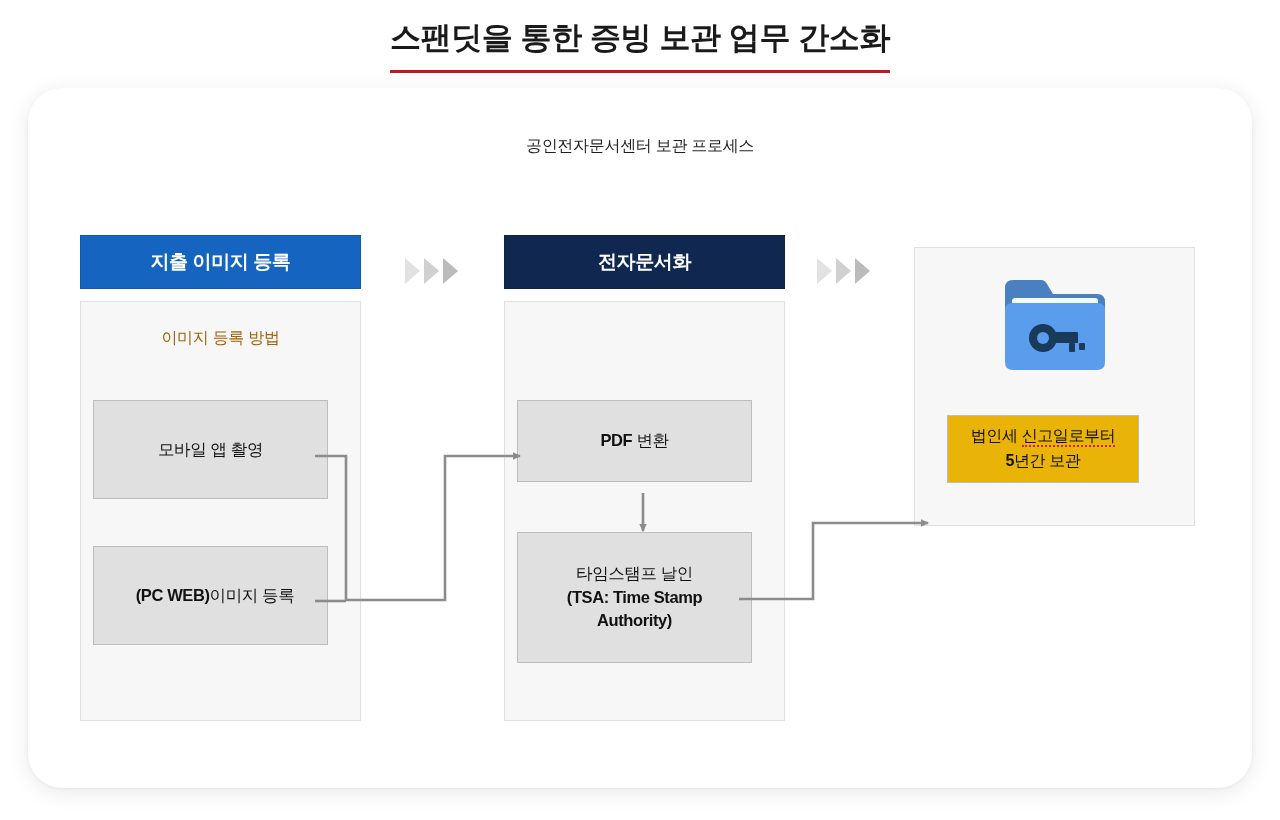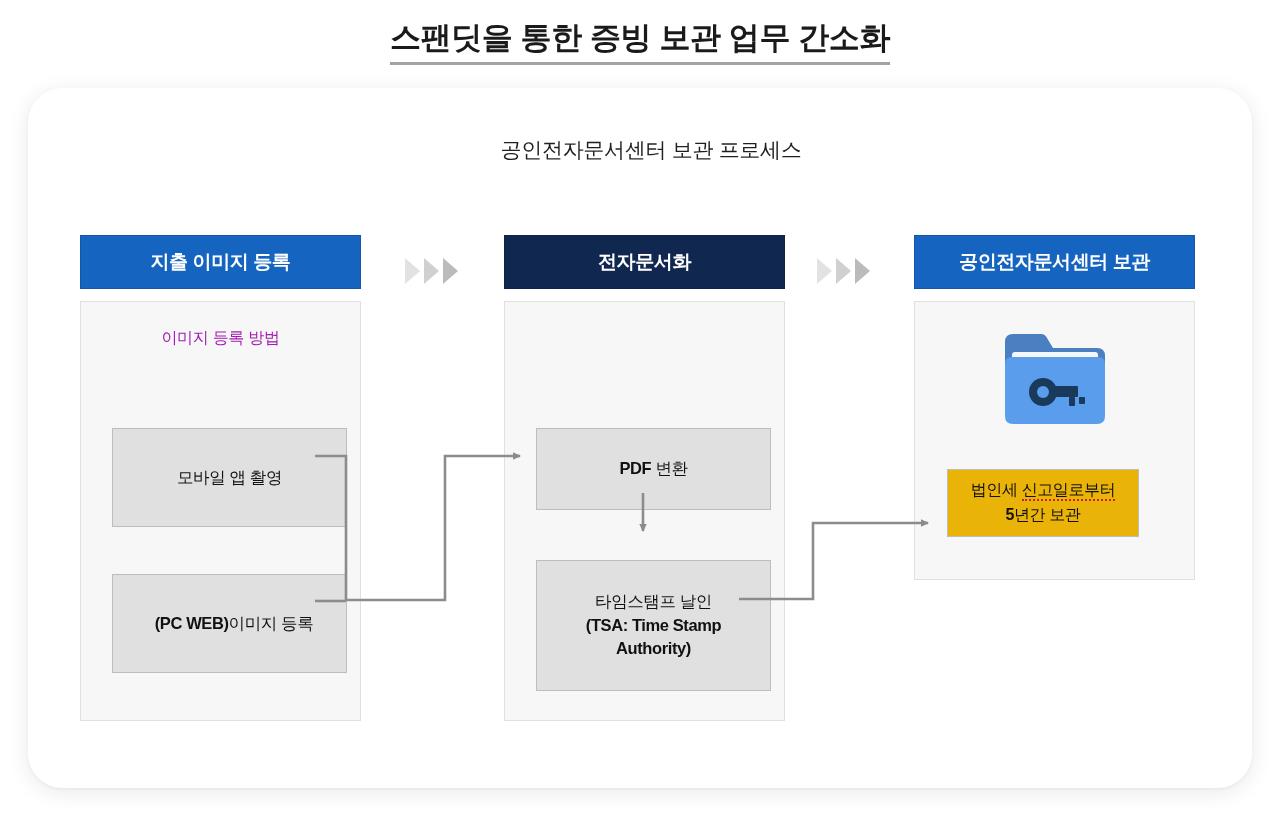--- a/index.html
+++ b/index.html
@@ -22,41 +22,41 @@
     left: 0; top: 18px;
     width: 1280px;
     text-align: center;
   }
   .title {
     display: inline-block;
     font-size: 31px;
     font-weight: 700;
     color: #1a1a1a;
     letter-spacing: -0.4px;
-    padding-bottom: 4px;
-    border-bottom: 3px solid #a3a3a3;
+    padding-bottom: 12px;
+    border-bottom: 3px solid #b91c1c;
     line-height: 1.3;
   }
 
   
   .card {
     position: absolute;
     left: 28px; top: 88px;
     width: 1224px; height: 700px;
     background: #ffffff;
     border-radius: 34px;
     box-shadow: 0 4px 22px rgba(0,0,0,0.09), 0 1px 3px rgba(0,0,0,0.05);
   }
 
   .subtitle {
     position: absolute;
-    left: 11px; top: 48px;
+    left: 0; top: 48px;
     width: 100%;
     text-align: center;
-    font-size: 21px;
+    font-size: 16px;
     font-weight: 400;
     color: #1f1f1f;
     letter-spacing: -0.3px;
   }
 
   
   .col {
     position: absolute;
     top: 147px;
     width: 281px;
@@ -84,42 +84,41 @@
     background: #f7f7f7;
     border: 1px solid #e0e0e0;
     position: relative;
   }
   .body-tall { height: 420px; }
   .body-short { height: 279px; }
 
   .body-label {
     text-align: center;
     font-size: 16px;
-    color: #a21caf;
+    color: #a16207;
     padding-top: 26px;
     letter-spacing: -0.3px;
   }
 
   
   .step-box {
     position: absolute;
-    left: 31px;
+    left: 12px;
     width: 235px;
     background: #e0e0e0;
     border: 1px solid #bdbdbd;
     display: flex;
     flex-direction: column;
     align-items: center;
     justify-content: center;
     text-align: center;
     font-size: 16.5px;
     color: #111111;
     letter-spacing: -0.4px;
     line-height: 1.45;
-    margin-top: 28px;
   }
   .b1 { top: 98px;  height: 99px; }
   .b2 { top: 244px; height: 99px; padding-left: 9px; }
   .c1 { top: 98px;  height: 82px; }
   .c2 { top: 230px; height: 131px; }
 
   .store-box {
     position: absolute;
     left: 23px; top: 167px;
     width: 192px; height: 68px;
@@ -215,21 +214,20 @@
 
         <div class="step-box c2">
           <span>타임스탬프 날인</span>
           <b>(TSA: Time Stamp</b>
           <b>Authority)</b>
         </div>
       </div>
     </div>
 
     <div class="col col-3">
-      <div class="col-header hdr-blue">공인전자문서센터 보관</div>
       <div class="col-body body-short">
 
         <div class="folder-icon">
           <svg width="120" height="112" viewBox="0 0 120 112">
             <path d="M10 18 Q10 10 18 10 L46 10 Q50 10 52 14 L58 24 L102 24 Q110 24 110 32 L110 44 L10 44 Z" fill="#4a7fc1"></path>
             <rect x="17" y="28" width="86" height="22" rx="3" fill="#f4f7fb"></rect>
             <path d="M10 40 Q10 33 17 33 L103 33 Q110 33 110 40 L110 92 Q110 100 102 100 L18 100 Q10 100 10 92 Z" fill="#5a9ded"></path>
             <g fill="#1a3a5c">
               <circle cx="48" cy="68" r="14"></circle>
               <rect x="48" y="62" width="35" height="11" rx="1"></rect>

